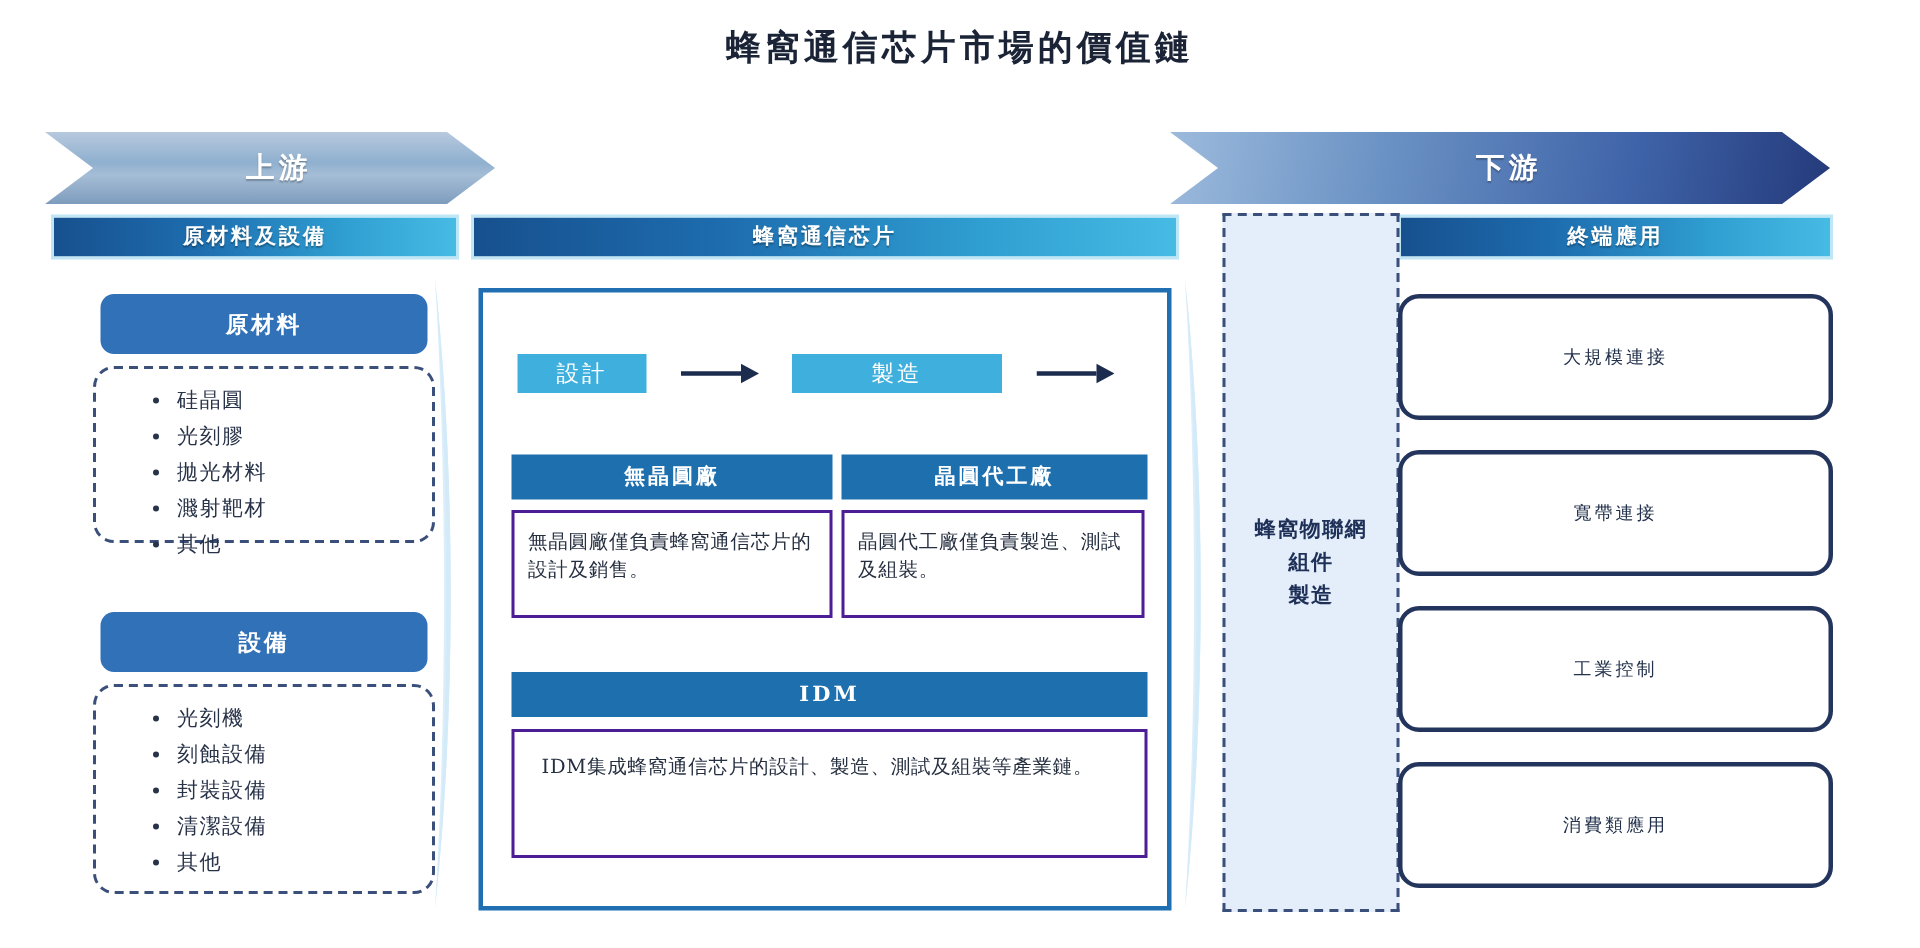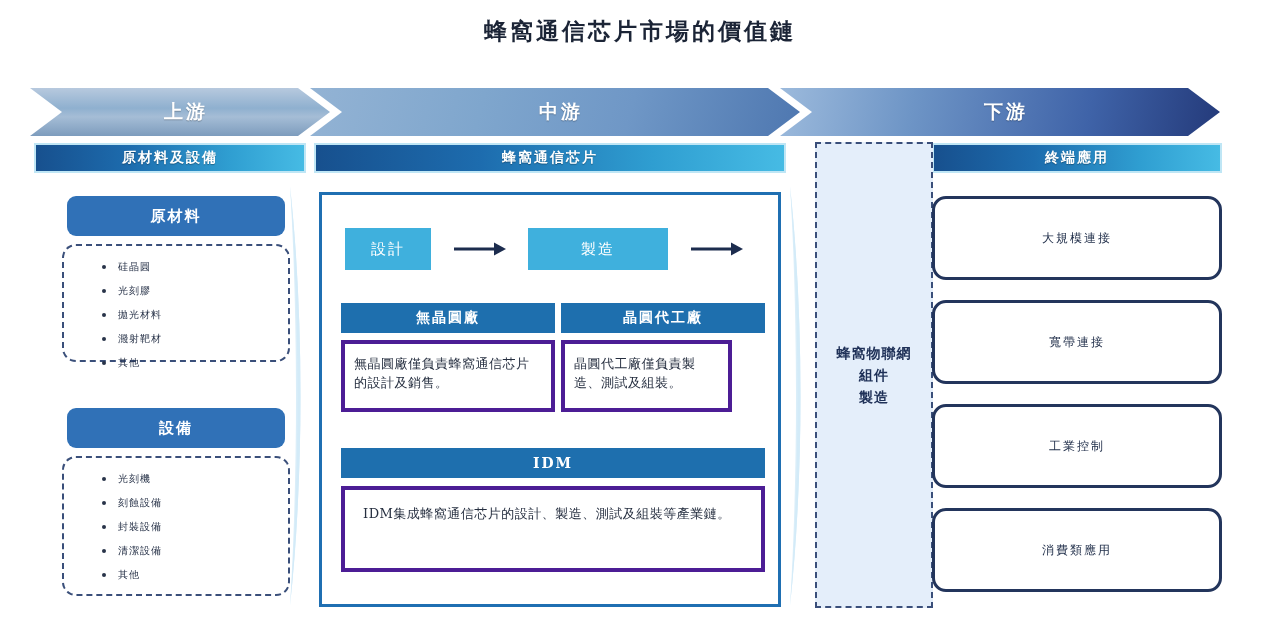--- a/index.html
+++ b/index.html
@@ -119,21 +119,21 @@
   .list-raw { left: 62px; top: 244px; width: 228px; height: 118px; }
   .list-eqp { left: 62px; top: 456px; width: 228px; height: 140px; }
   .dashed-list ul {
     margin: 0;
     padding-left: 38px;
     list-style: none;
   }
   .dashed-list li {
     position: relative;
     font-family: "DejaVu Serif", "Liberation Serif", serif;
-    font-size: 10px;
+    font-size: 14px;
     line-height: 24px;
     color: #283349;
     letter-spacing: 1px;
   }
   .dashed-list li::before {
     content: "";
     position: absolute;
     left: -16px;
     top: 10px;
     width: 4px;
@@ -166,21 +166,21 @@
   .proc-row {
     position: absolute;
     left: 345px;
     top: 228px;
     width: 420px;
     height: 42px;
     display: flex;
     align-items: center;
   }
   .proc-box {
-    height: 42px;
+    height: 26px;
     background: #3fb0dd;
     display: flex;
     align-items: center;
     justify-content: center;
     color: #ffffff;
     font-family: "DejaVu Serif", "Liberation Serif", serif;
     font-size: 15px;
     letter-spacing: 2px;
   }
   .proc-1 { width: 86px; }
@@ -204,33 +204,33 @@
     justify-content: center;
     color: #ffffff;
     font-family: "DejaVu Serif", "Liberation Serif", serif;
     font-weight: bold;
     font-size: 14px;
     letter-spacing: 2px;
   }
   .sub-body {
     position: absolute;
     box-sizing: border-box;
-    border: 4px solid #4c1d95;
+    border: 2px solid #4c1d95;
     background: #ffffff;
     padding: 10px 9px;
     font-family: "DejaVu Serif", "Liberation Serif", serif;
     font-size: 13px;
     line-height: 19px;
     color: #262f40;
     letter-spacing: .5px;
   }
   .head-fabless { left: 341px; top: 303px; width: 214px; }
   .body-fabless { left: 341px; top: 340px; width: 214px; height: 72px; }
   .head-foundry { left: 561px; top: 303px; width: 204px; }
-  .body-foundry { left: 561px; top: 340px; width: 171px; height: 72px; }
+  .body-foundry { left: 561px; top: 340px; width: 202px; height: 72px; }
   .head-idm     { left: 341px; top: 448px; width: 424px; }
   .body-idm     { left: 341px; top: 486px; width: 424px; height: 86px; padding: 14px 18px; }
 
   
   .iot-col {
     position: absolute;
     left: 815px;
     top: 142px;
     width: 118px;
     height: 466px;
@@ -273,23 +273,20 @@
   .app-4 { top: 508px; }
 </style>
 </head>
 <body>
 
 <div class="page-title">蜂窩通信芯片市場的價值鏈</div>
 
 <div class="chevron-band">
   <div class="chev chev-up">
     <span>上游</span>
-  </div>
-  <div class="chev chev-mid">
-    <span>中游</span>
   </div>
   <div class="chev chev-down">
     <span>下游</span>
   </div>
 </div>
 
 <svg class="lens lens-1" viewBox="0 0 26 420" preserveAspectRatio="none">
   <path d="M2,0 C16,130 16,290 2,420 C10,290 10,130 2,0 Z" fill="#dbeef9"></path>
   <path d="M2,0 C16,130 16,290 2,420 L2,420 C12,290 12,130 2,0 Z" fill="#d3ebf8"></path>
 </svg>

